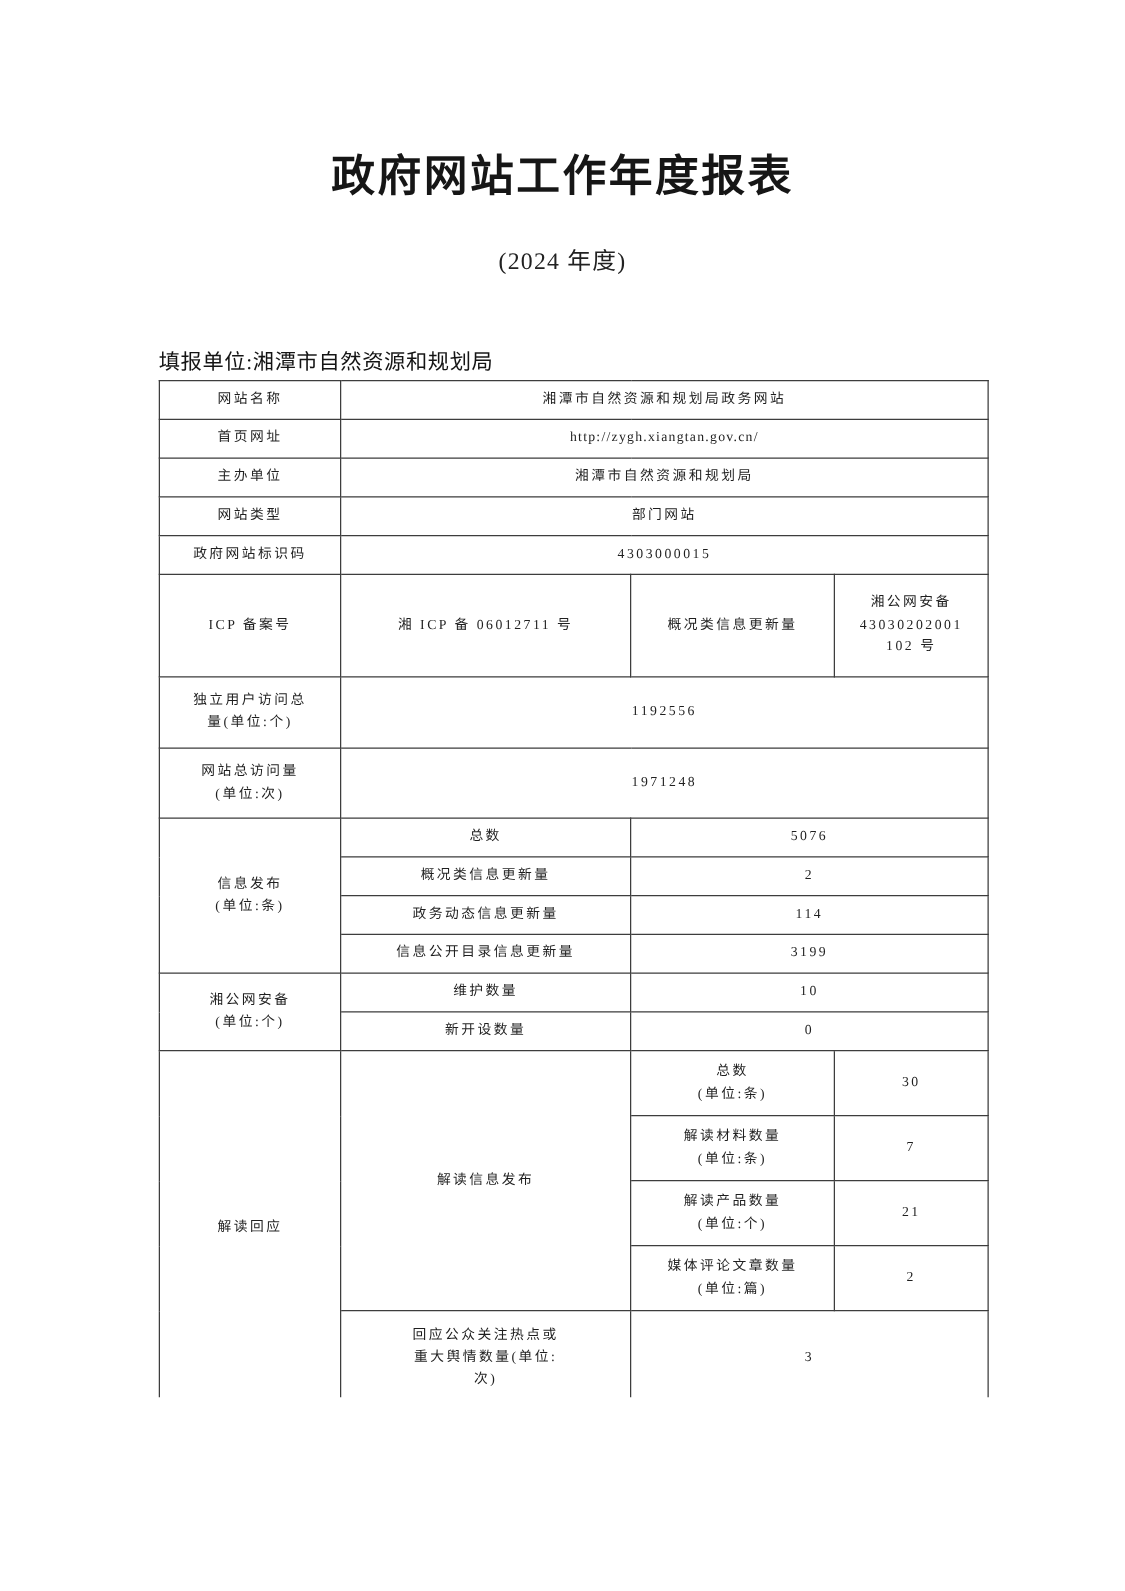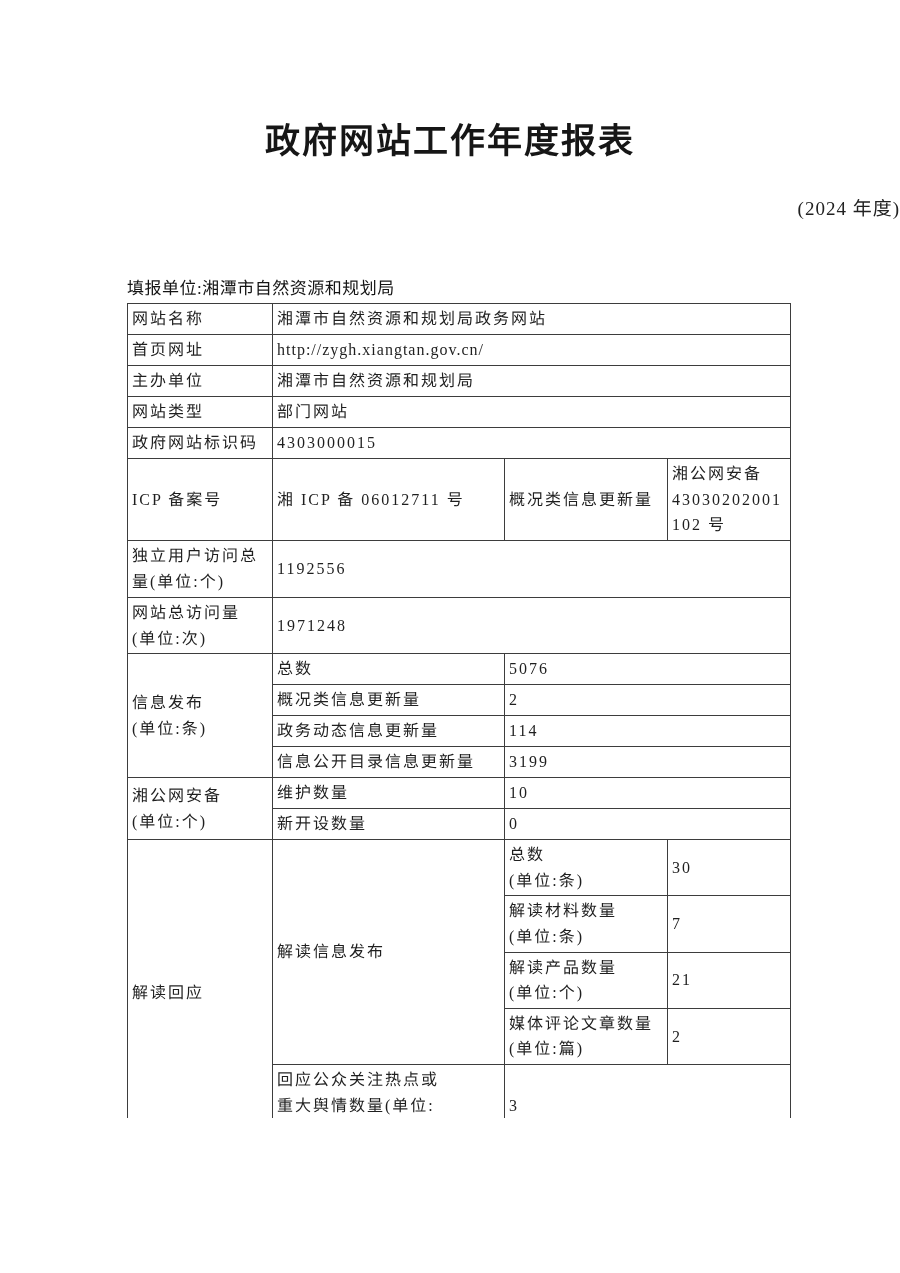--- a/index.html
+++ b/index.html
@@ -20,42 +20,43 @@
     padding-top: 112px;
     text-align: center;
     font-family: "Liberation Sans", sans-serif;
     font-weight: bold;
     font-size: 35px;
     letter-spacing: 2px;
     color: #161616;
   }
   .doc-subtitle {
     margin-top: 30px;
-    text-align: right;
+    text-align: center;
     font-size: 19px;
     letter-spacing: 1px;
     color: #222222;
   }
   .reporting-unit {
     margin: 54px 0 4px 127px;
     font-weight: normal;
     font-size: 17px;
     letter-spacing: 0.5px;
     color: #141414;
   }
   table.report {
     margin-left: 127px;
     width: 663px;
     border-collapse: collapse;
     table-layout: fixed;
   }
   table.report td {
     border: 1px solid #3d3d3d;
+    text-align: center;
     vertical-align: middle;
-    font-size: 16px;
+    font-size: 11px;
     line-height: 1.6;
     letter-spacing: 2px;
     white-space: pre-line;
     padding: 2px 4px;
     overflow: hidden;
     color: #1f1f1f;
   }
   table.report td.url {
     letter-spacing: 1px;
     margin-left: 40px;

